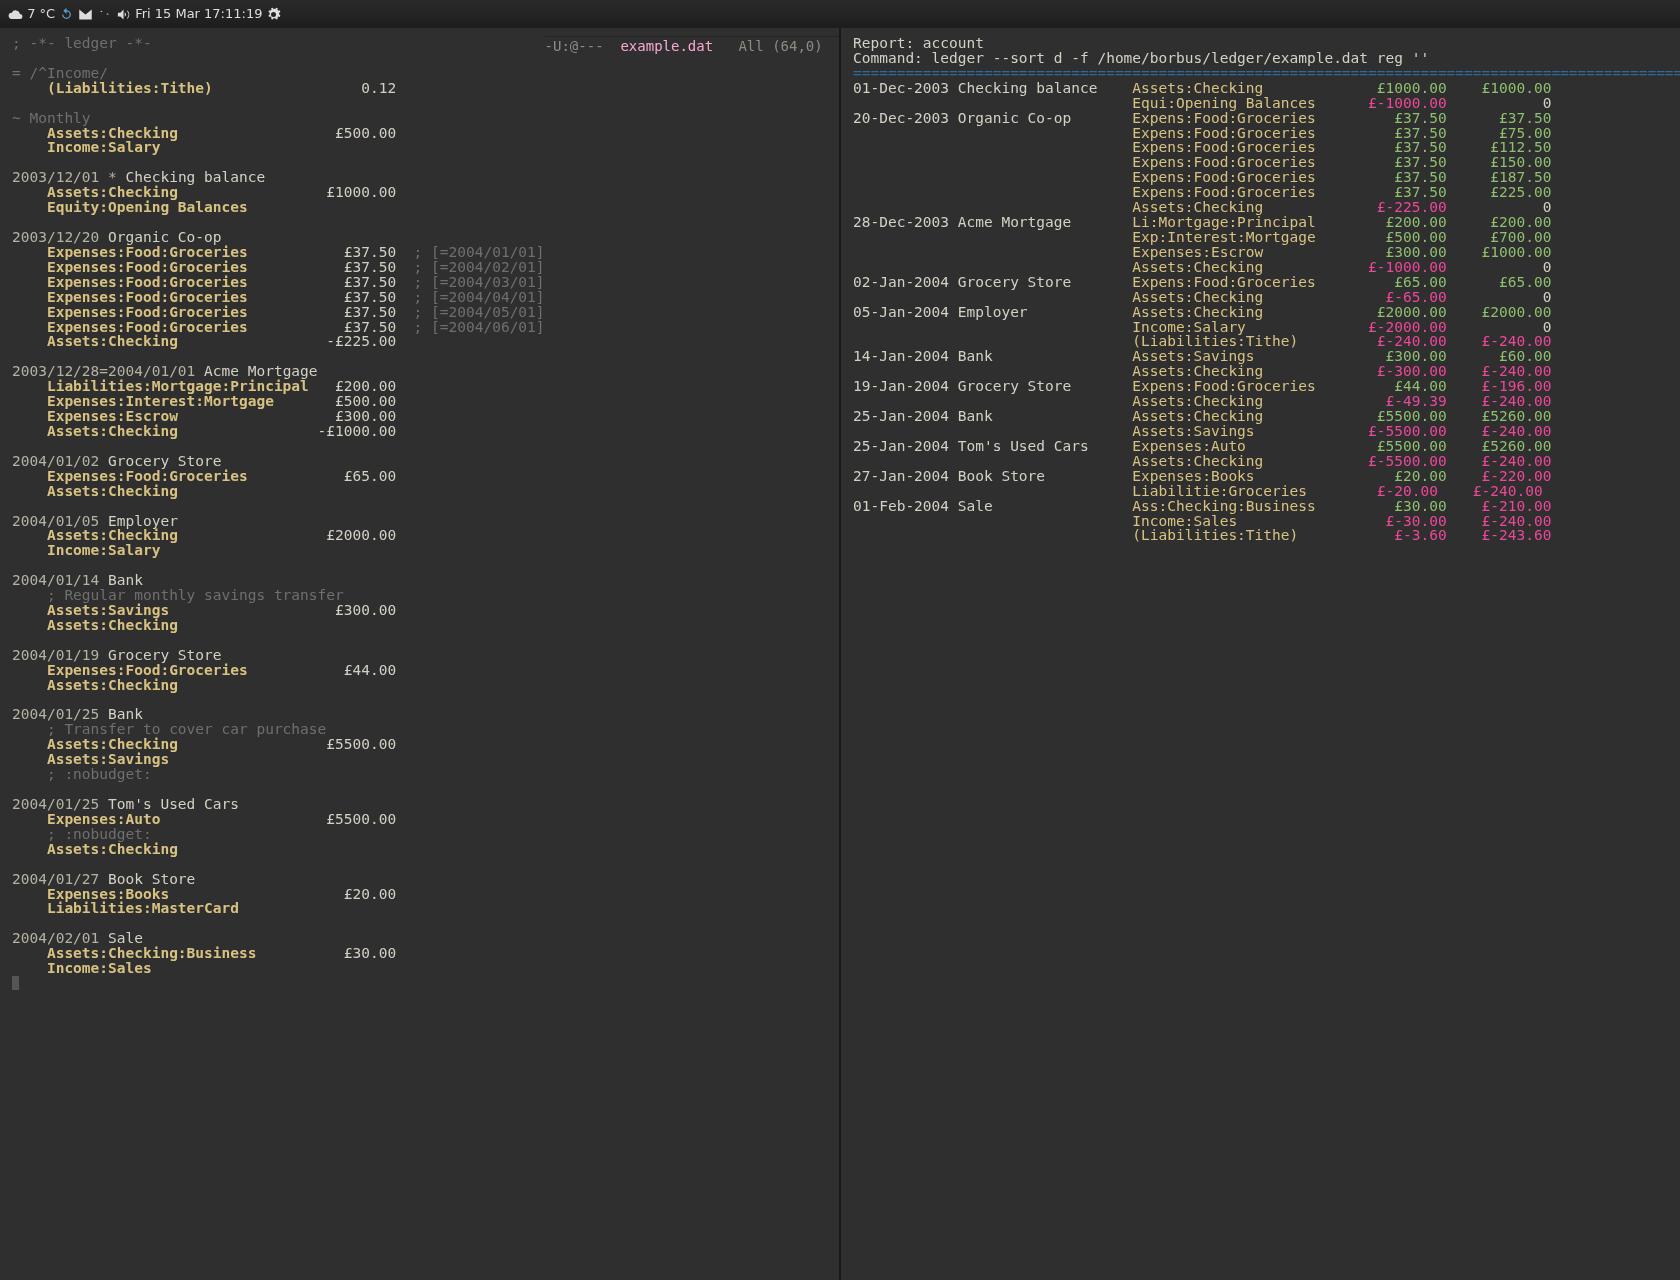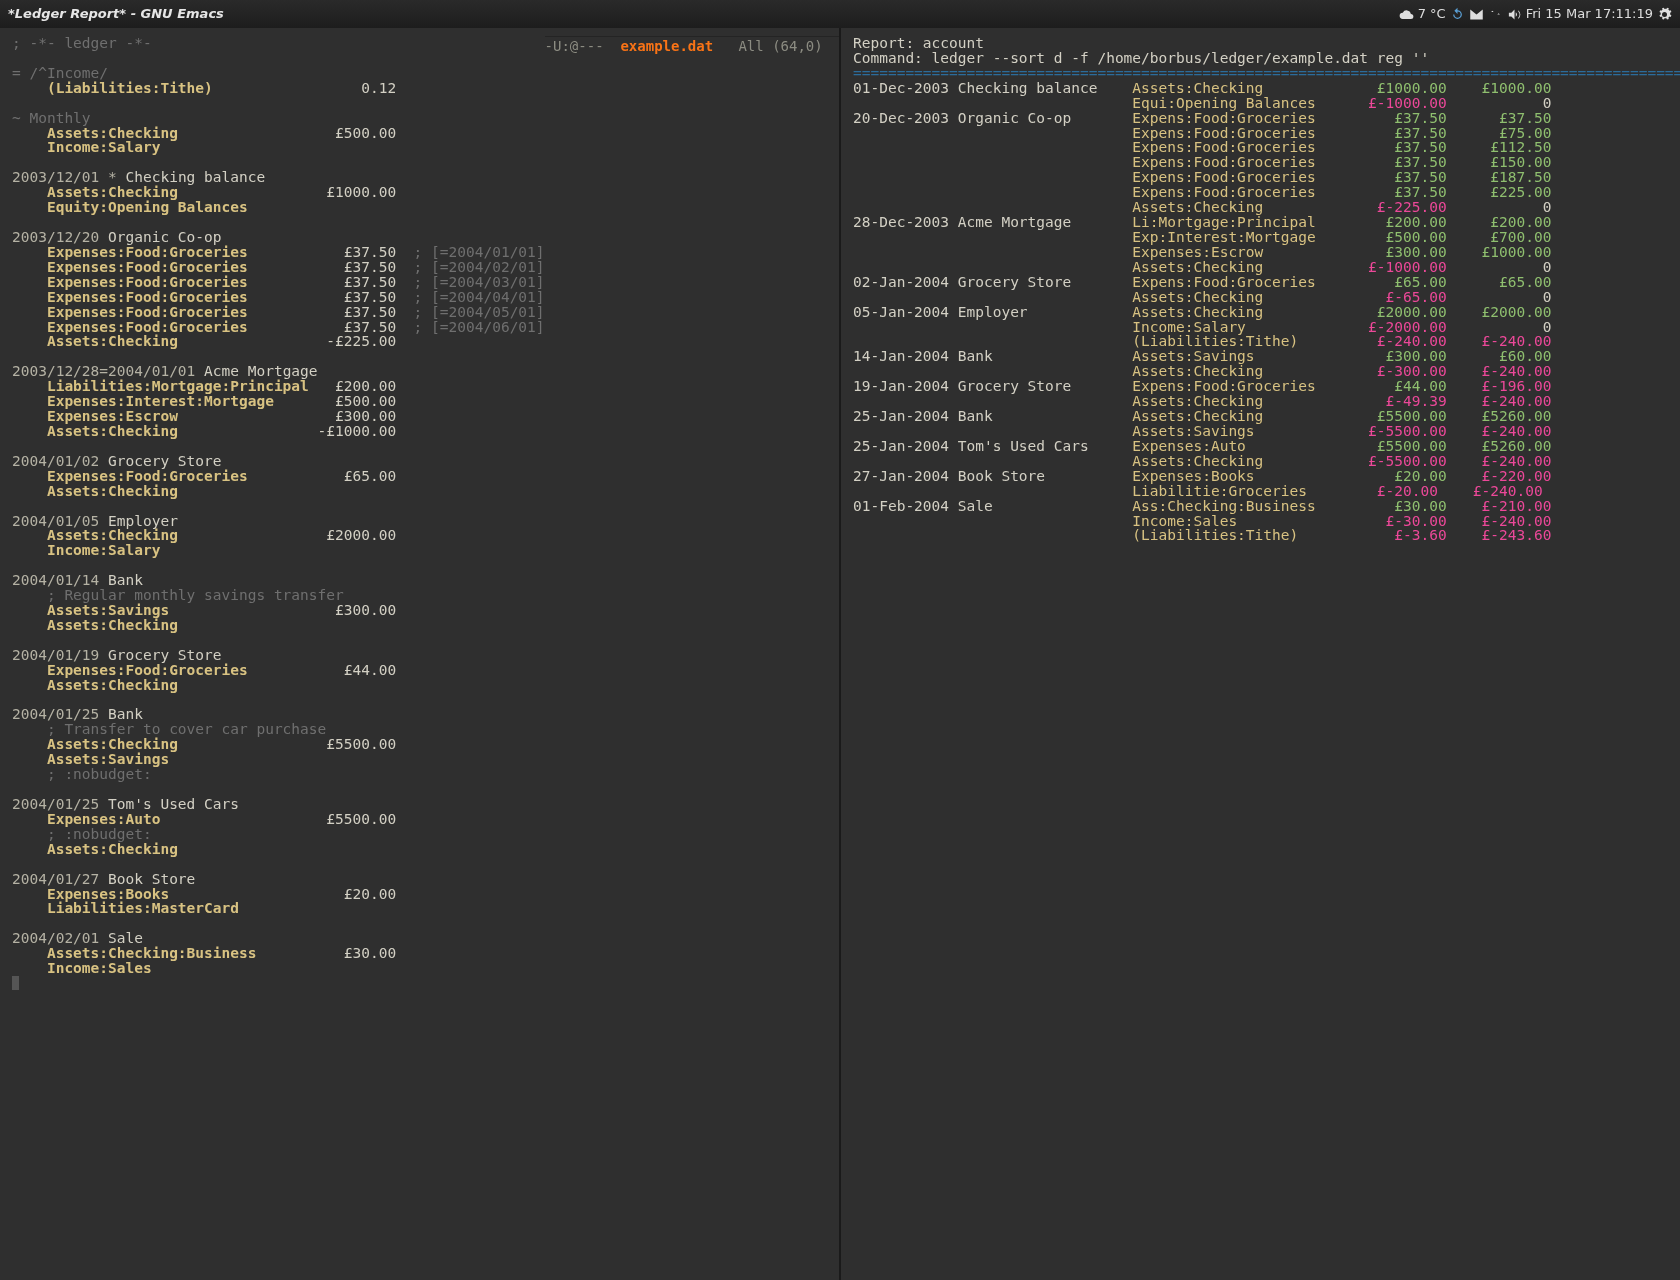--- a/index.html
+++ b/index.html
@@ -50,33 +50,32 @@
   
   .modeline {
     flex:0 0 20px;
     background:#2f2f2f;
     color:#8c8c82;
     font-size:14px;
     white-space:pre;
     padding: 2px 0 6px 0;
     border-top:1px solid #242424;
   }
-  .modeline .buf { color:#f97316; font-weight:bold; }
+  .modeline .buf { color:#f9a8d4; font-weight:normal; }
 
   
   .rule { color:#2b6c9c; }
 
 </style>
 </head>
 <body>
 
 <div class="frame">
 
   <div class="panel">
-    <span class="title">*Ledger Report* - GNU Emacs</span>
     <div class="tray">
       <span>
         <svg viewBox="0 0 24 24">
             <path d="M6 19a5 5 0 0 1 0-10 7 7 0 0 1 13 2 4 4 0 0 1 0 8H6z"></path>
           </svg>
         &nbsp;<span>7 °C</span>
       </span>
       <span>
         <svg viewBox="0 0 24 24">
             <path fill="#5a9fd4" d="M12 4V1L7 6l5 5V7a5 5 0 1 1-5 5H5a7 7 0 1 0 7-7z"></path>

